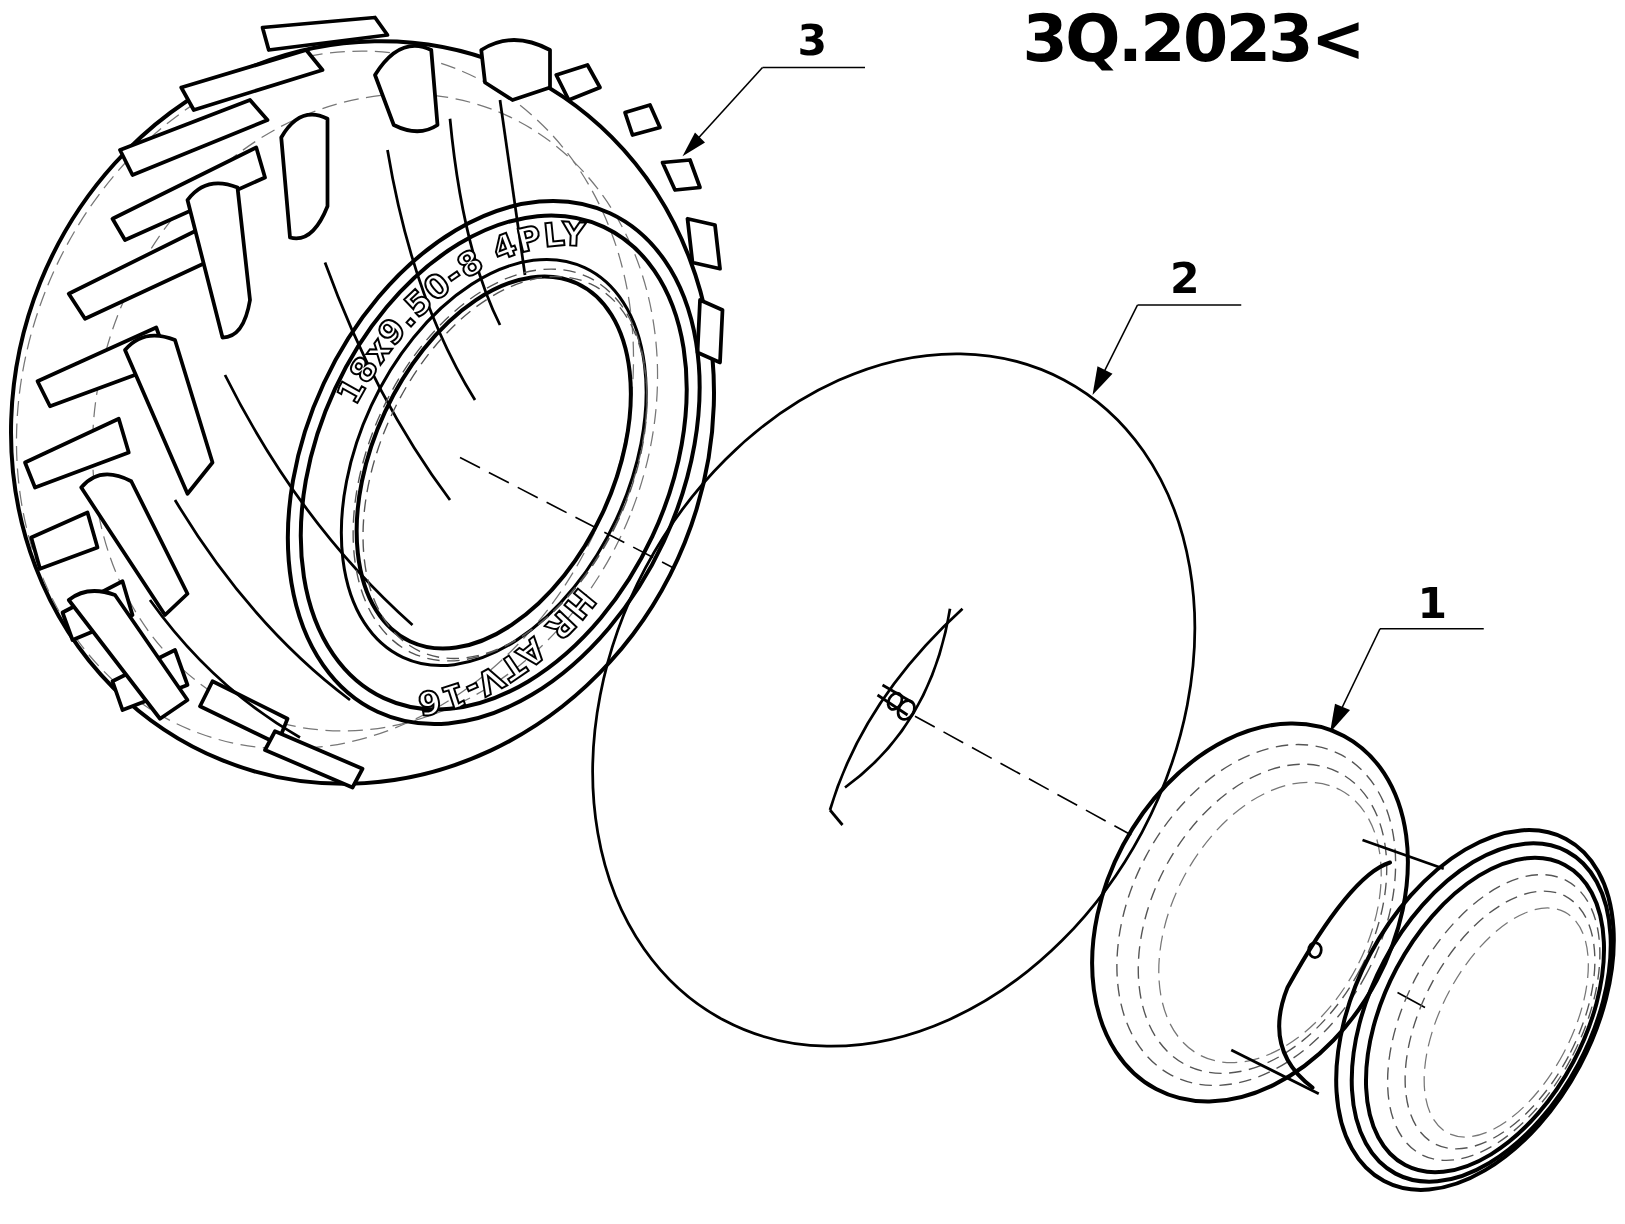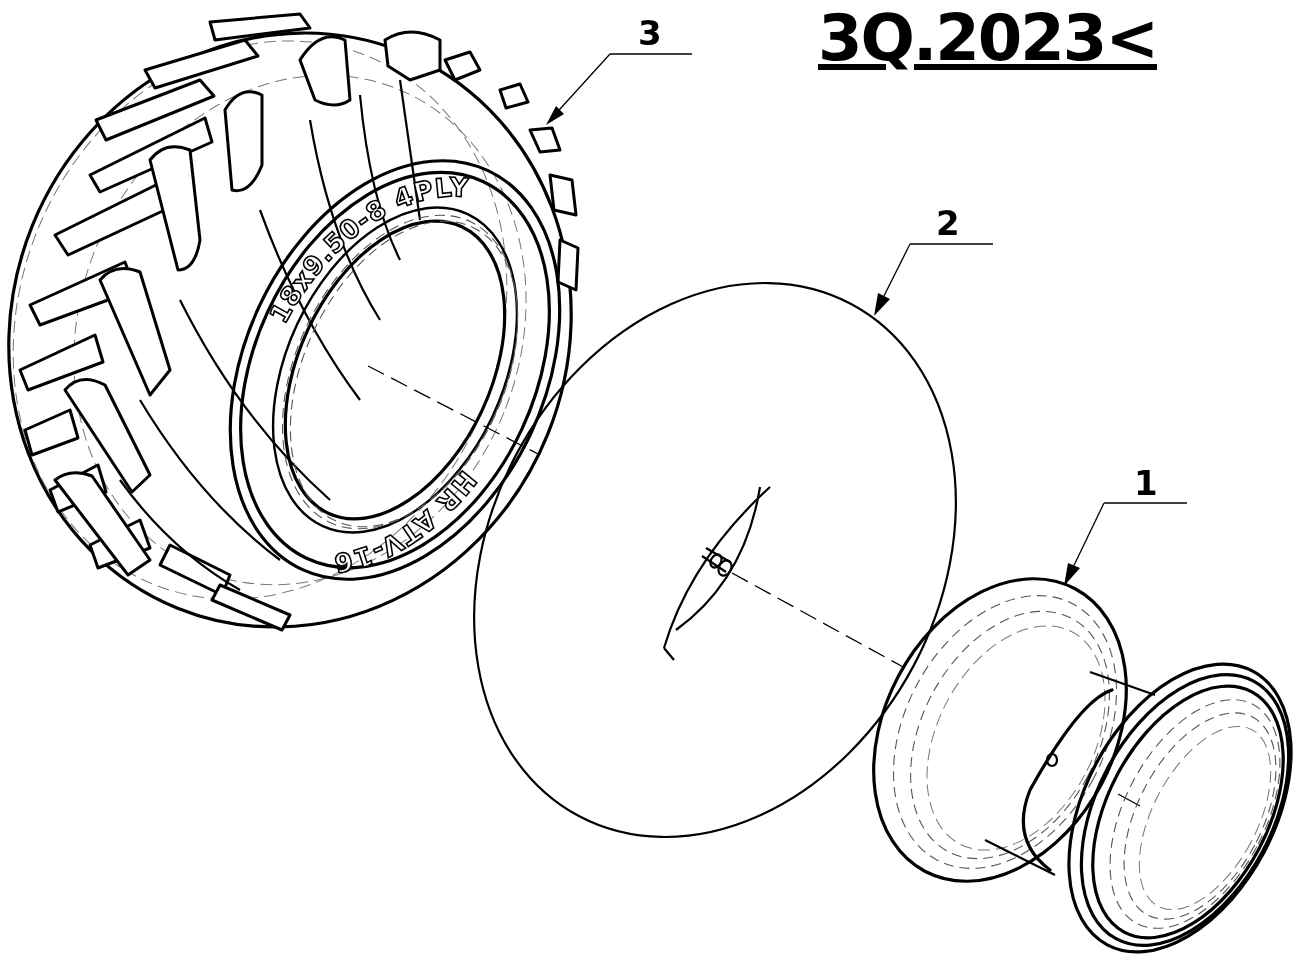--- a/index.html
+++ b/index.html
@@ -1,21 +1,21 @@
 <!DOCTYPE html>
 <html><head>
   <meta charset="utf-8">
   <style>
     html, body { margin: 0; padding: 0; background: #ffffff; }
     body { width: 1300px; height: 979px; position: relative; overflow: hidden; font-family: "DejaVu Sans", sans-serif; }
     #diagram { position: absolute; left: 0; top: 0; width: 1300px; height: 979px; }
     .version-label {
       position: absolute; left: 818px; top: 6px;
       font-family: "DejaVu Sans", sans-serif; font-weight: bold;
-      font-size: 64px; letter-spacing: -2px; color: #000; line-height: 1; text-decoration: underline;
+      font-size: 52px; letter-spacing: -2px; color: #000; line-height: 1;
     }
     .callout-num {
       position: absolute; font-family: "DejaVu Sans", sans-serif; font-weight: bold;
       font-size: 34px; color: #000; line-height: 1;
     }
     .thick { stroke: #000; stroke-width: 3.2; fill: none; stroke-linejoin: round; stroke-linecap: round; }
     .med { stroke: #000; stroke-width: 2.2; fill: none; stroke-linejoin: round; }
     .thin { stroke: #000; stroke-width: 1.3; fill: none; }
     .hidden { stroke: #555; stroke-width: 1.1; fill: none; stroke-dasharray: 10 6; }
     .hiddenlight { stroke: #777; stroke-width: 1; fill: none; stroke-dasharray: 12 6; }

